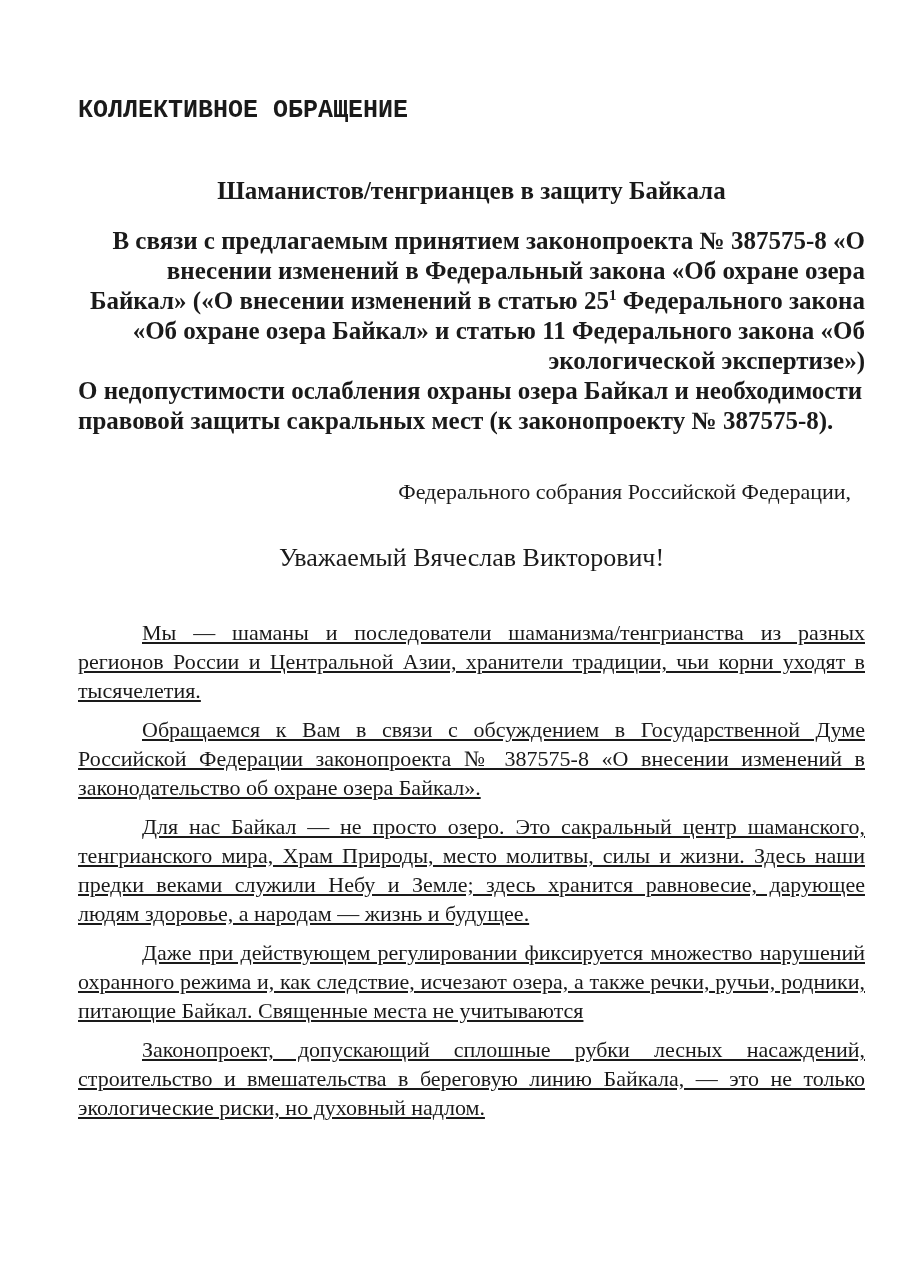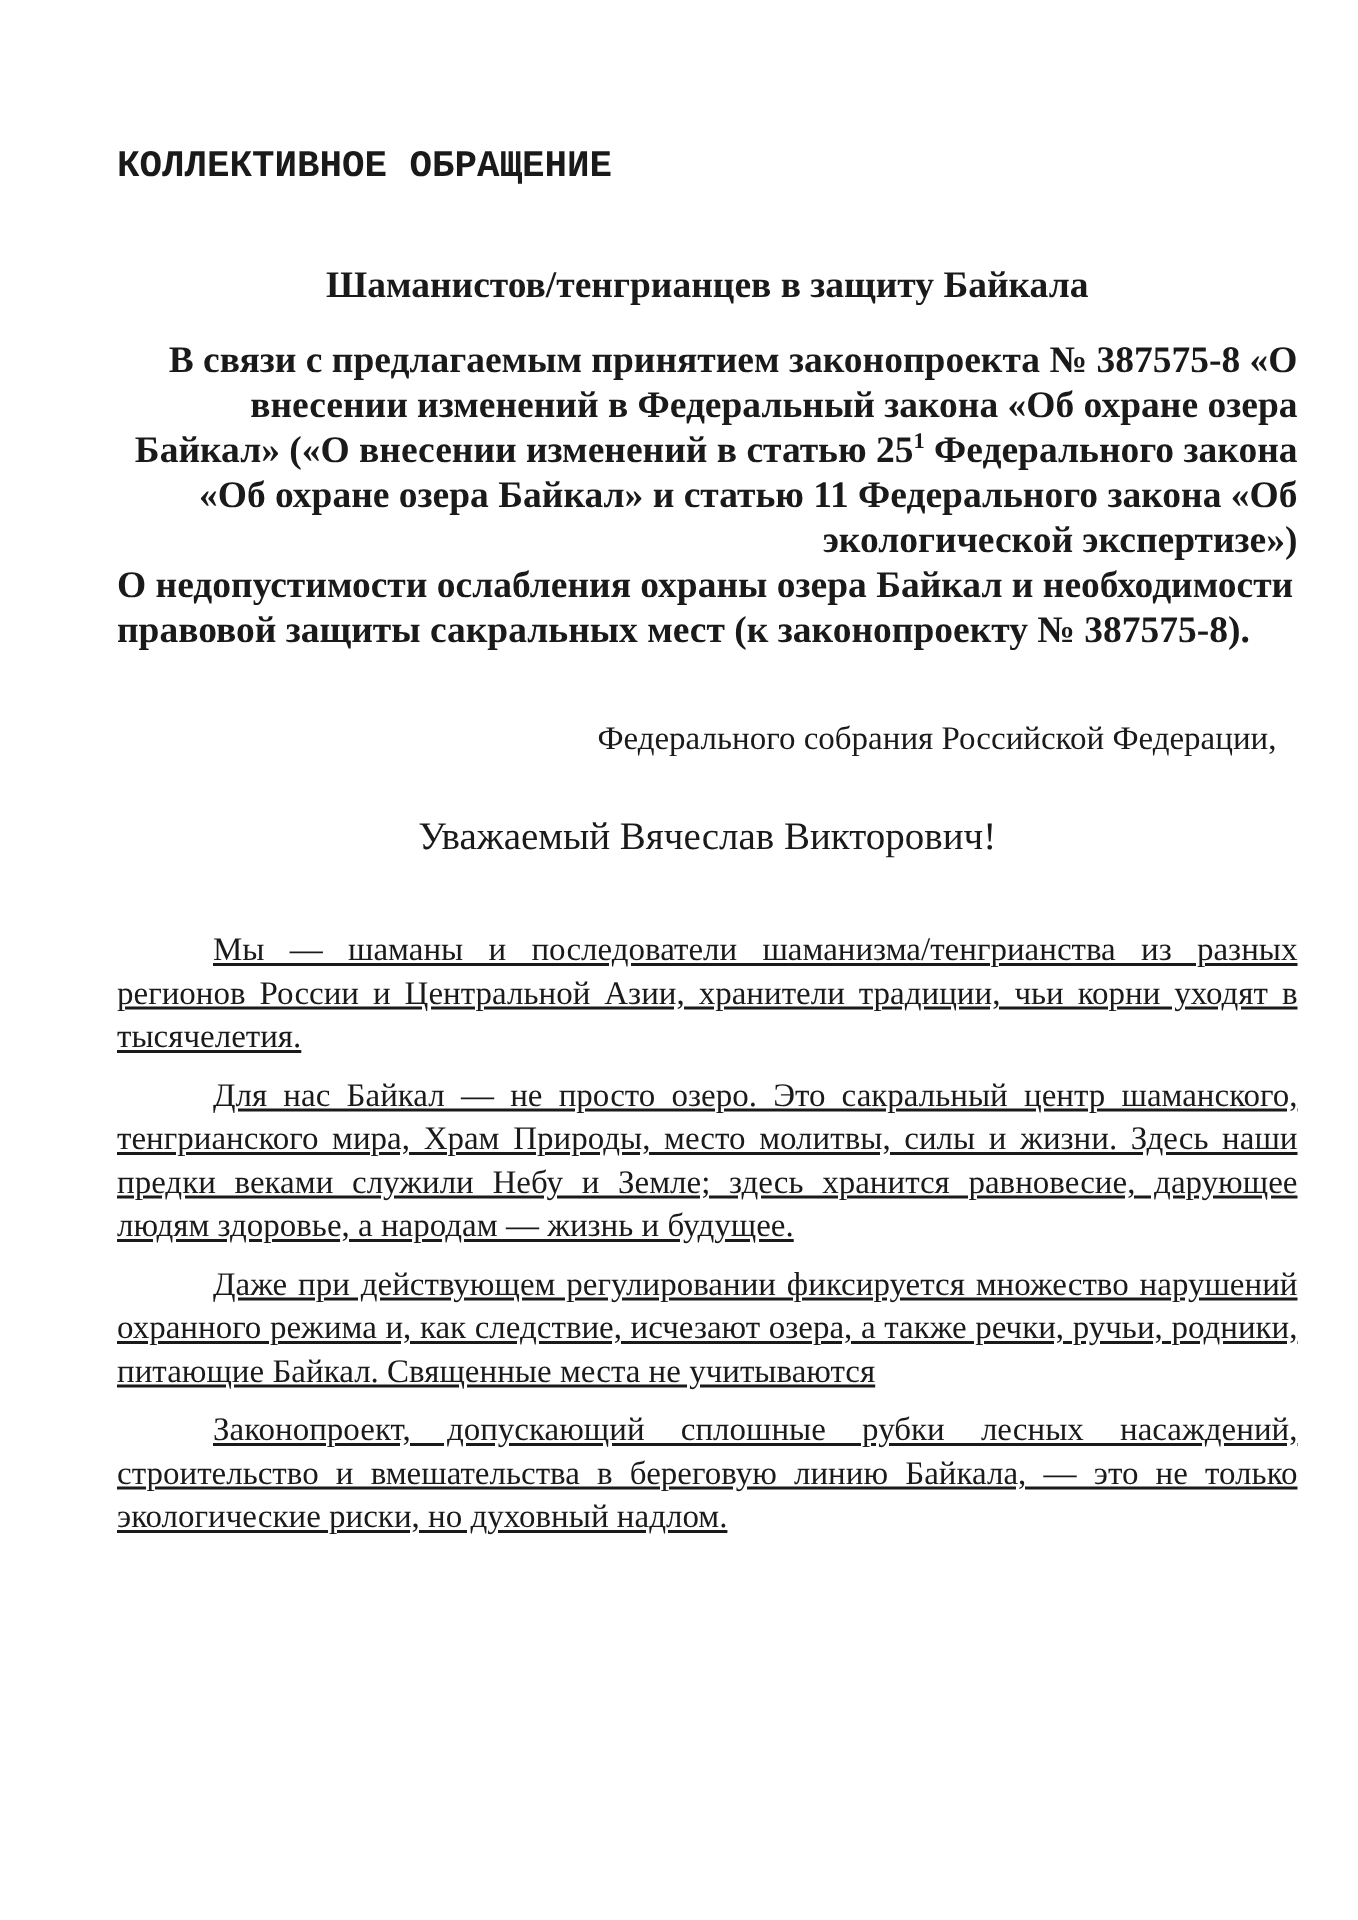--- a/index.html
+++ b/index.html
@@ -90,18 +90,19 @@
   <p class="doc-subject2">О недопустимости ослабления охраны озера Байкал и необходимости правовой защиты сакральных мест (к законопроекту № 387575-8).</p>
 
   <div class="addressee">
     <div>Федерального собрания Российской Федерации,</div>
   </div>
 
   <div class="salutation">Уважаемый Вячеслав Викторович!</div>
 
   <div class="body-text">
     <p>Мы — шаманы и последователи шаманизма/тенгрианства из разных регионов России и Центральной Азии, хранители традиции, чьи корни уходят в тысячелетия.</p>
+    <p>Обращаемся к Вам в связи с обсуждением в Государственной Думе Российской Федерации законопроекта № 387575-8 «О внесении изменений в законодательство об охране озера Байкал».</p>
     <p>Для нас Байкал — не просто озеро. Это сакральный центр шаманского, тенгрианского мира, Храм Природы, место молитвы, силы и жизни. Здесь наши предки веками служили Небу и Земле; здесь хранится равновесие, дарующее людям здоровье, а народам — жизнь и будущее.</p>
     <p>Даже при действующем регулировании фиксируется множество нарушений охранного режима и, как следствие, исчезают озера, а также речки, ручьи, родники, питающие Байкал. Священные места не учитываются</p>
     <p>Законопроект, допускающий сплошные рубки лесных насаждений, строительство и вмешательства в береговую линию Байкала, — это не только экологические риски, но духовный надлом.</p>
   </div>
 
 </div>
 
 </body></html>

